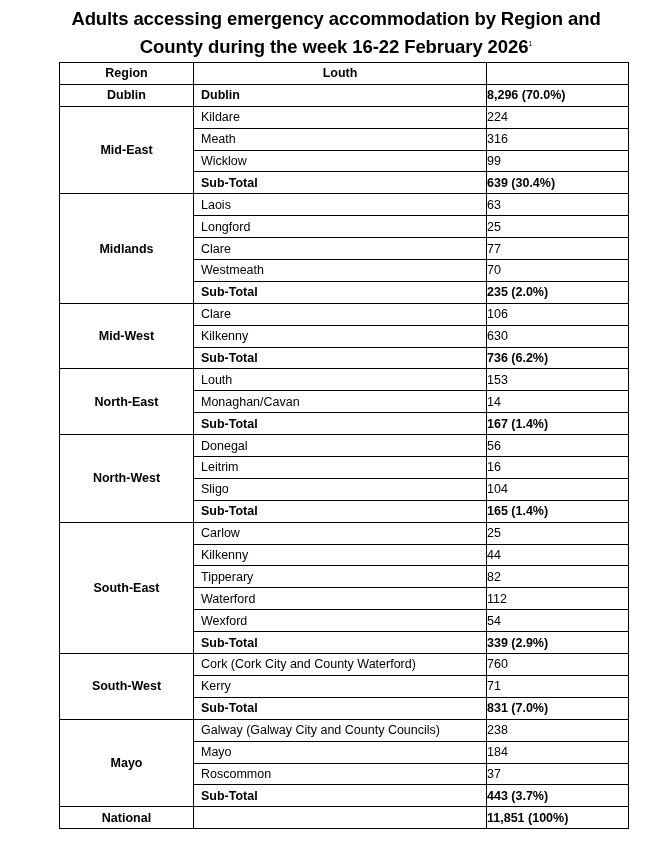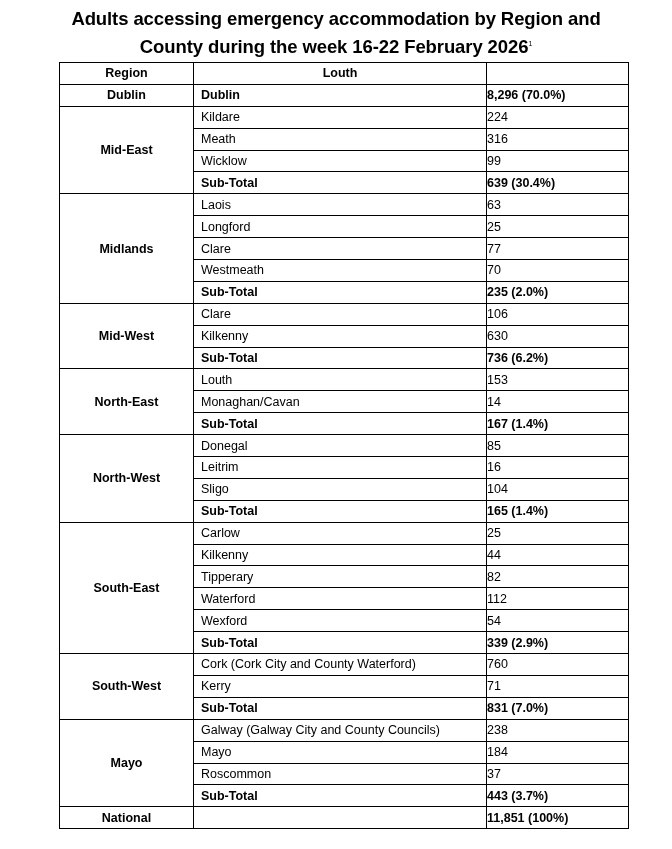--- a/index.html
+++ b/index.html
@@ -106,21 +106,21 @@
         <td class="county">Monaghan/Cavan</td>
         <td class="val">14</td>
       </tr>
       <tr>
         <td class="county b">Sub-Total</td>
         <td class="val b">167 (1.4%)</td>
       </tr>
       <tr>
         <td class="region" rowspan="4">North-West</td>
         <td class="county">Donegal</td>
-        <td class="val">85</td>
+        <td class="val">56</td>
       </tr>
       <tr>
         <td class="county">Leitrim</td>
         <td class="val">16</td>
       </tr>
       <tr>
         <td class="county">Sligo</td>
         <td class="val">104</td>
       </tr>
       <tr>

